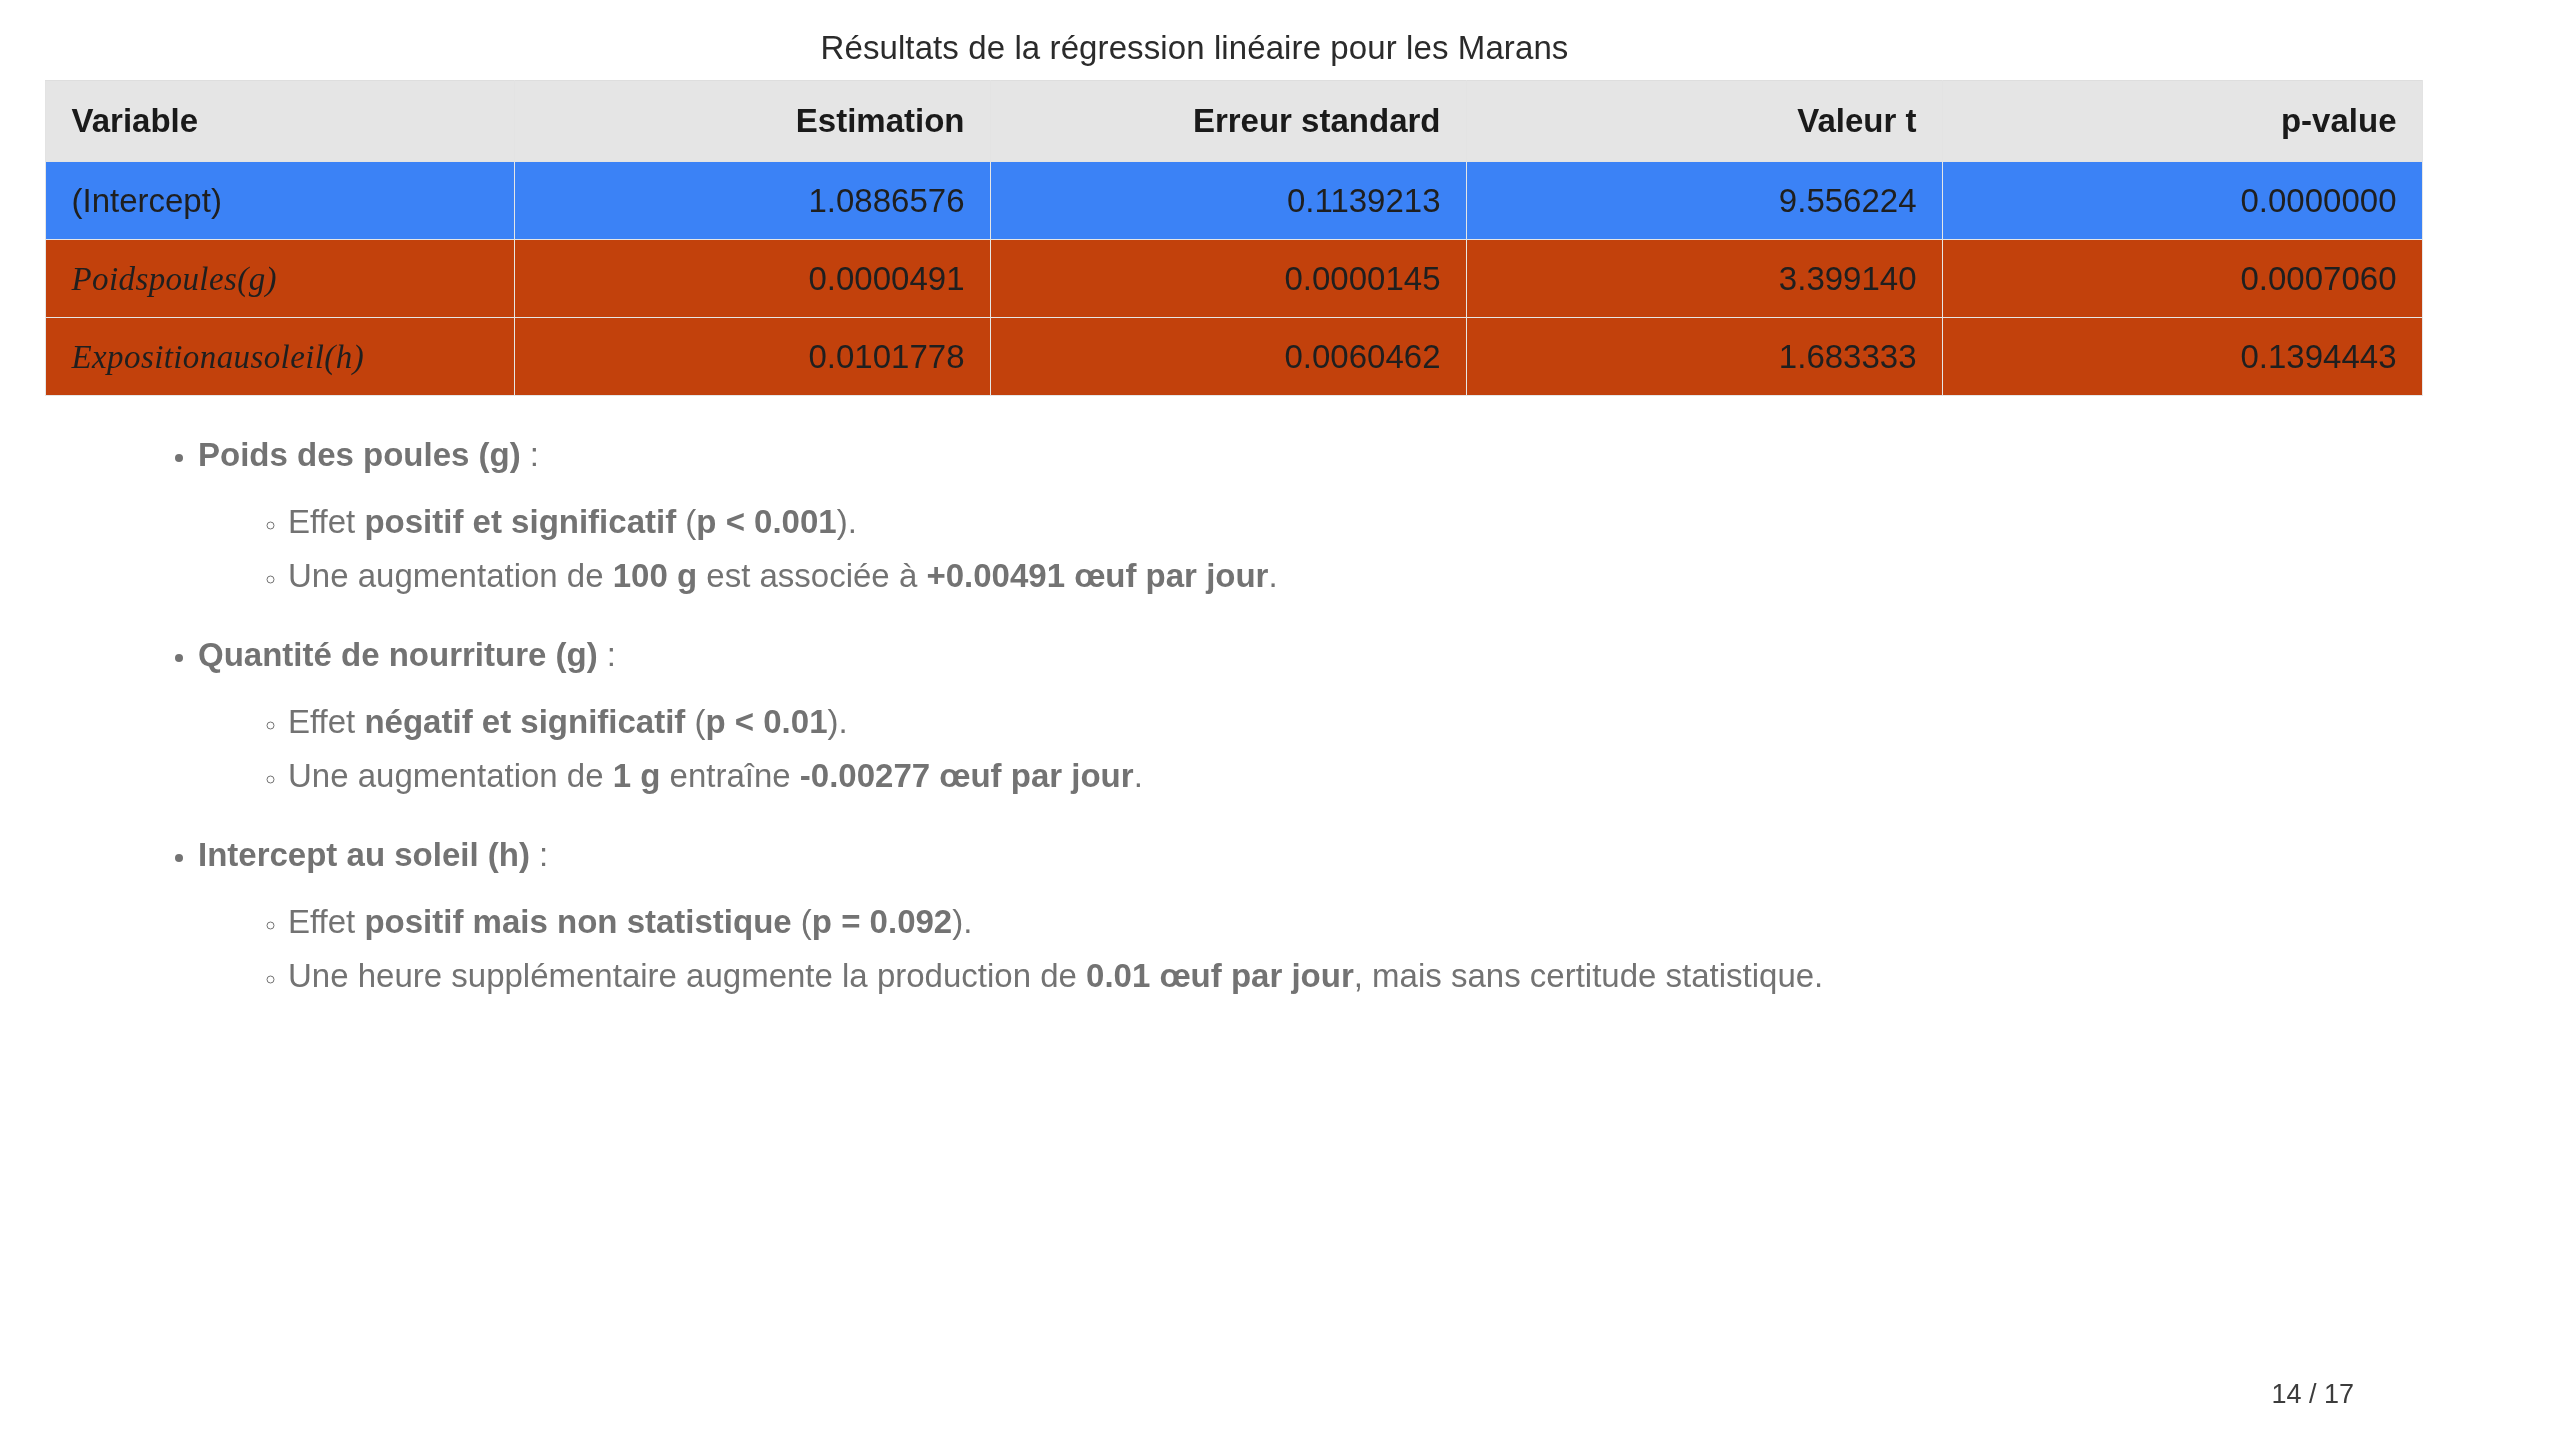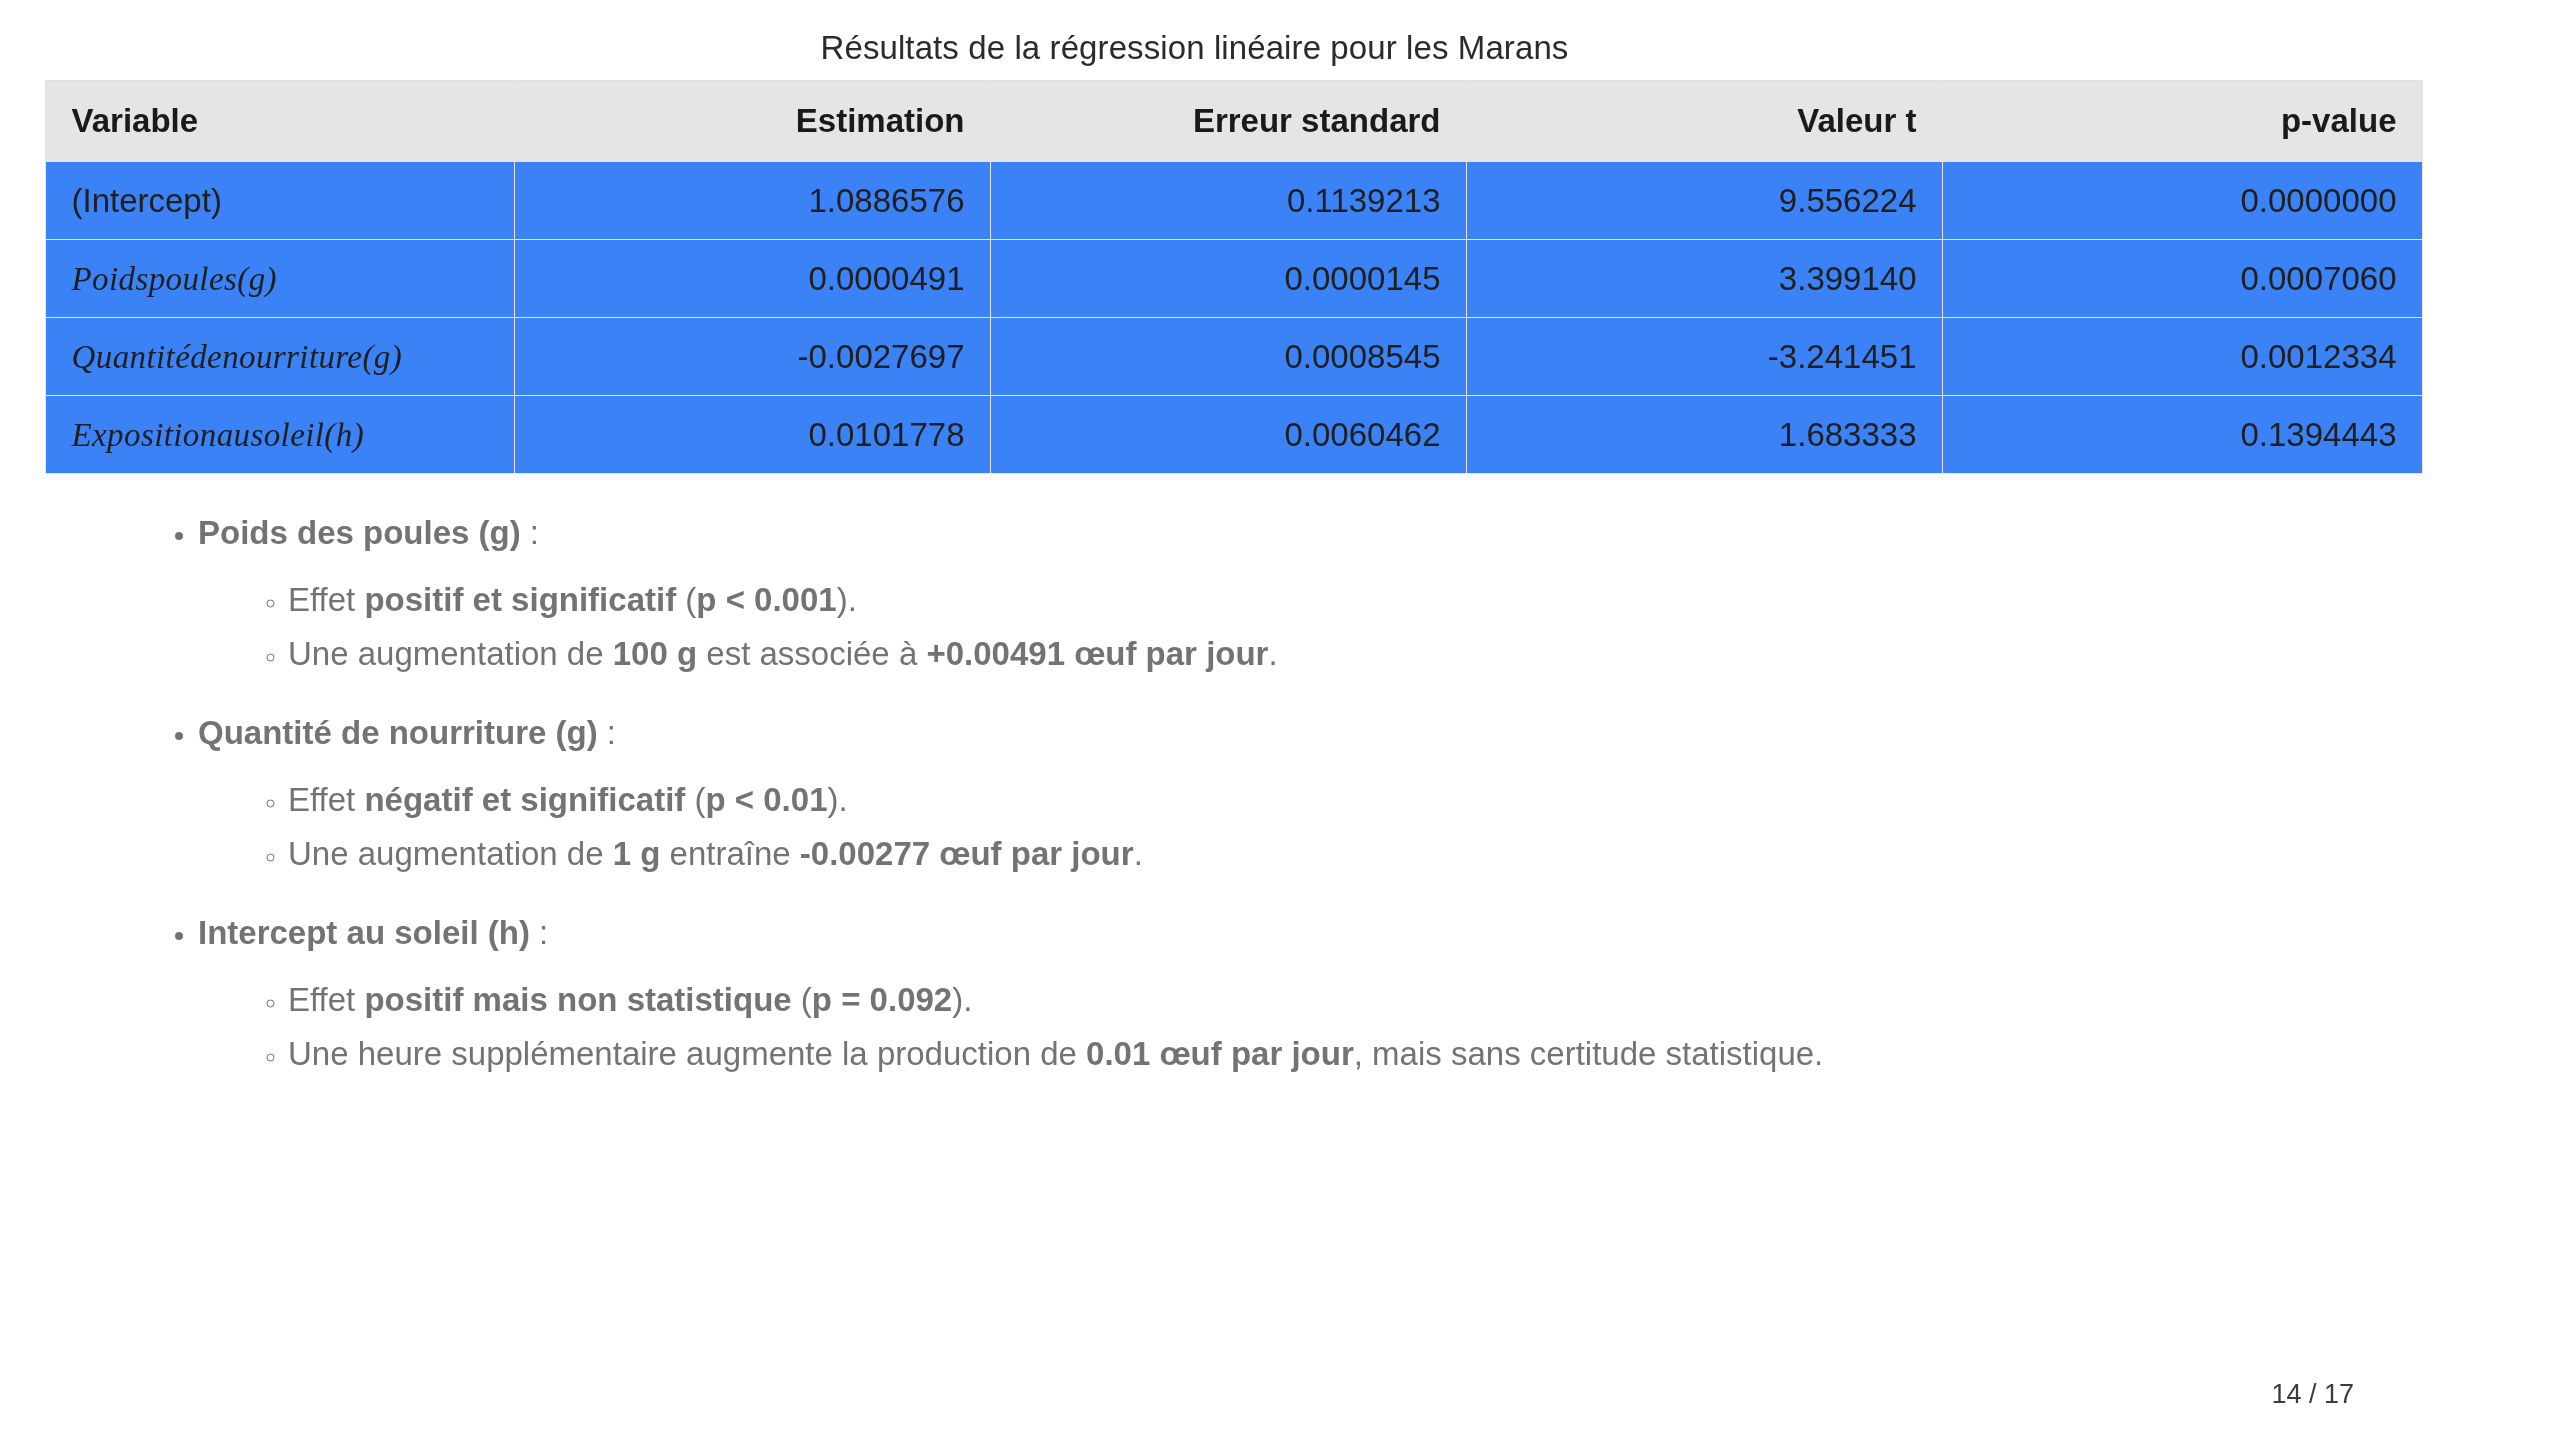--- a/index.html
+++ b/index.html
@@ -64,21 +64,21 @@
 
   table.reg-table tbody td {
     padding: 19.5px 25.5px;
     border: 0.7px solid #e6e6e6;
     text-align: right;
     color: #1f1f1f;
     white-space: nowrap;
     background: #3b82f6;
   }
   table.reg-table tbody tr.alt td {
-    background: #3b82f6;
+    background: #c2410c;
   }
   table.reg-table tbody td.left {
     text-align: left;
   }
   .math {
     font-family: "Liberation Serif", serif;
     font-style: italic;
     font-size: 33px;
     letter-spacing: 0.4px;
     white-space: nowrap;
@@ -164,27 +164,20 @@
           <td>9.556224</td>
           <td>0.0000000</td>
         </tr>
         <tr class="alt">
           <td class="left"><span class="math">Poidspoules(<span class="sub">g</span>)</span></td>
           <td>0.0000491</td>
           <td>0.0000145</td>
           <td>3.399140</td>
           <td>0.0007060</td>
         </tr>
-        <tr>
-          <td class="left"><span class="math">Quantitédenourriture(<span class="sub">g</span>)</span></td>
-          <td>-0.0027697</td>
-          <td>0.0008545</td>
-          <td>-3.241451</td>
-          <td>0.0012334</td>
-        </tr>
         <tr class="alt">
           <td class="left"><span class="math">Expositionausoleil(<span class="sub">h</span>)</span></td>
           <td>0.0101778</td>
           <td>0.0060462</td>
           <td>1.683333</td>
           <td>0.1394443</td>
         </tr>
       </tbody>
   </table>
 

